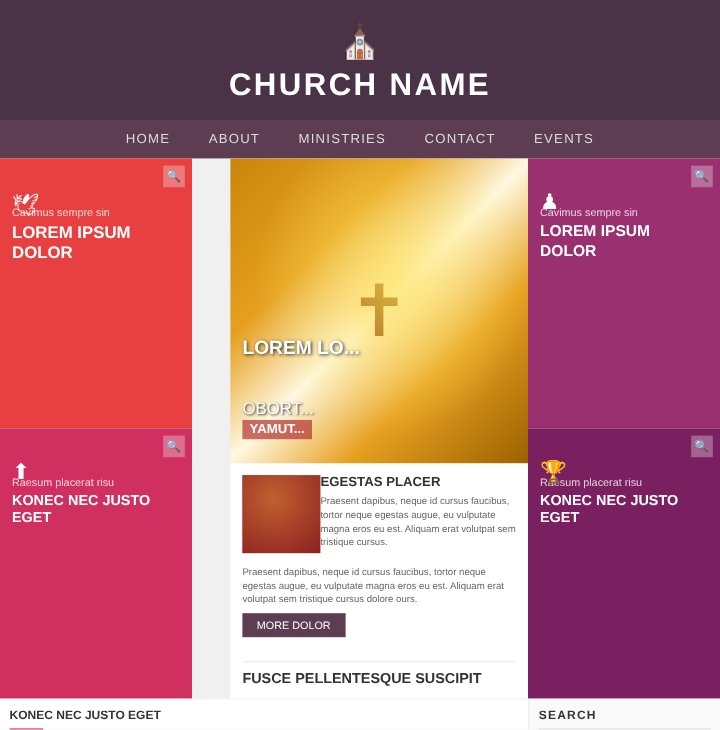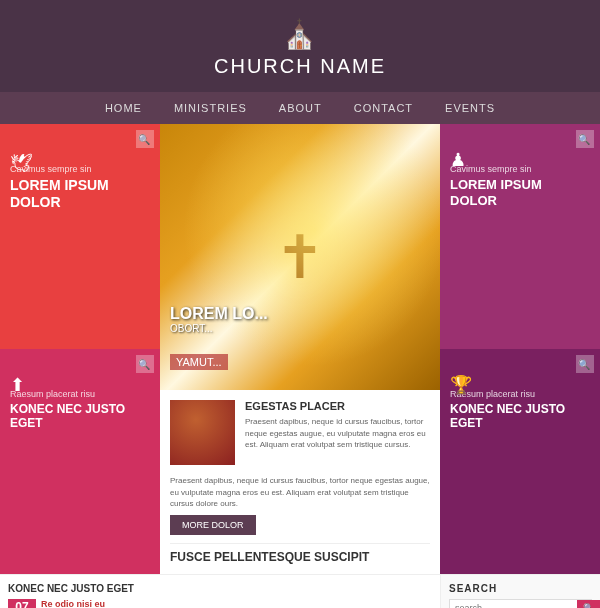--- a/index.html
+++ b/index.html
@@ -1,21 +1,21 @@
 <!DOCTYPE html>
 <html><head>
   <meta charset="utf-8">
   <style>
     * { margin: 0; padding: 0; box-sizing: border-box; }
     body { width: 600px; height: 608px; overflow: hidden; font-family: Arial, sans-serif; background: #f0f0f0; }
 
     
     .header { background: #4a3347; text-align: center; padding: 18px 10px 14px; }
     .header-icon { color: white; font-size: 28px; margin-bottom: 4px; }
-    .header-title { color: white; font-size: 20px; font-weight: normal; letter-spacing: 2px; }
+    .header-title { color: white; font-size: 26px; font-weight: bold; letter-spacing: 2px; }
 
     
     .nav { background: #5c3d52; display: flex; justify-content: center; gap: 0; }
     .nav-item { color: #ddd; font-size: 11px; padding: 10px 16px; cursor: pointer; letter-spacing: 1px; text-align: center; }
 
     
     .main { display: flex; height: 450px; }
 
     
     .left-col { width: 160px; flex-shrink: 0; display: flex; flex-direction: column; }
@@ -24,38 +24,38 @@
     .left-top .cavimus { color: rgba(255,255,255,0.8); font-size: 9px; margin-bottom: 3px; margin-top: 30px; }
     .left-top .lorem { color: white; font-size: 14px; font-weight: bold; line-height: 1.2; }
     .left-top .dove-icon { position: absolute; top: 28px; left: 10px; color: white; font-size: 18px; }
     .left-bottom { background: #d03060; padding: 10px; position: relative; flex: 1; }
     .left-bottom .search-icon-btn { position: absolute; top: 6px; right: 6px; background: rgba(255,255,255,0.3); border: none; color: white; width: 18px; height: 18px; font-size: 10px; cursor: pointer; display: flex; align-items: center; justify-content: center; }
     .left-bottom .raesum { color: rgba(255,255,255,0.8); font-size: 9px; margin-bottom: 3px; margin-top: 30px; }
     .left-bottom .konec { color: white; font-size: 12px; font-weight: bold; line-height: 1.2; }
     .left-bottom .arrow-icon { position: absolute; top: 25px; left: 10px; color: white; font-size: 18px; }
 
     
-    .center-col { flex: 1; display: flex; flex-direction: column; overflow: hidden; }
+    .center-col { flex: 1; display: flex; flex-direction: column; overflow: hidden; padding-left: 32px; }
     .hero-image { flex: 1; background: linear-gradient(135deg, #c8860a 0%, #e6a020 30%, #fff8e0 50%, #e6a020 70%, #9b6200 100%); position: relative; display: flex; align-items: center; justify-content: center; overflow: hidden; }
     .hero-cross { font-size: 60px; color: #8b4000; text-shadow: 0 0 30px rgba(255,200,50,0.8); }
     .hero-rays { position: absolute; top: 0; left: 0; right: 0; bottom: 0; background: radial-gradient(ellipse at 55% 40%, rgba(255,230,100,0.7) 0%, transparent 60%); }
     .hero-text { position: absolute; bottom: 20px; left: 10px; color: white; }
     .hero-text .lorem-h { font-size: 16px; font-weight: bold; text-shadow: 1px 1px 3px rgba(0,0,0,0.8); }
-    .hero-text .sub { font-size: 10px; text-shadow: 1px 1px 2px rgba(0,0,0,0.8); }
-    .hero-text .yamut { font-size: 11px; background: rgba(180,50,50,0.7); padding: 2px 6px; margin-top: 20px; display: inline-block; }
+    .hero-text .sub { font-size: 14px; text-shadow: 1px 1px 2px rgba(0,0,0,0.8); margin-top: 32px; }
+    .hero-text .yamut { font-size: 11px; background: rgba(180,50,50,0.7); padding: 2px 6px; margin-top: 2px; display: inline-block; font-weight: bold; }
 
     
     .center-content { background: white; padding: 10px; overflow: hidden; }
-    .egestas-row { display: flex; gap: 10px; margin-bottom: 10px; }
+    .egestas-row { display: flex; gap: 0; margin-bottom: 10px; }
     .egestas-img { width: 65px; height: 65px; background: linear-gradient(135deg, #8b2020, #c04040, #e05050); flex-shrink: 0; display: flex; align-items: center; justify-content: center; overflow: hidden; }
     .egestas-img-inner { width: 100%; height: 100%; background: radial-gradient(circle at 40% 30%, #c06030, #8b2020); position: relative; }
     .egestas-text h3 { font-size: 11px; font-weight: bold; color: #333; margin-bottom: 4px; }
     .egestas-text p { font-size: 8px; color: #666; line-height: 1.4; }
     .more-info-btn { background: #5c3d52; color: white; border: none; padding: 5px 12px; font-size: 9px; cursor: pointer; margin-top: 6px; }
-    .fusce-title { font-size: 12px; font-weight: bold; color: #333; margin-top: 8px; border-top: 1px solid #eee; padding-top: 6px; }
+    .fusce-title { font-size: 12px; font-weight: bold; color: #333; margin-top: 20px; border-top: 1px solid #eee; padding-top: 6px; }
 
     
     .right-col { width: 160px; flex-shrink: 0; display: flex; flex-direction: column; }
     .right-top { background: #9b3070; padding: 10px; position: relative; flex: 1; }
     .right-top .search-icon-btn { position: absolute; top: 6px; right: 6px; background: rgba(255,255,255,0.3); border: none; color: white; width: 18px; height: 18px; font-size: 10px; cursor: pointer; display: flex; align-items: center; justify-content: center; }
     .right-top .cavimus { color: rgba(255,255,255,0.8); font-size: 9px; margin-bottom: 3px; margin-top: 30px; }
     .right-top .lorem { color: white; font-size: 13px; font-weight: bold; line-height: 1.2; }
     .right-top .bishop-icon { position: absolute; top: 25px; left: 10px; color: white; font-size: 18px; }
     .right-bottom { background: #7a2060; padding: 10px; position: relative; flex: 1; }
     .right-bottom .search-icon-btn { position: absolute; top: 6px; right: 6px; background: rgba(255,255,255,0.3); border: none; color: white; width: 18px; height: 18px; font-size: 10px; cursor: pointer; display: flex; align-items: center; justify-content: center; }
@@ -84,22 +84,22 @@
 </head>
 <body>
 
 <div class="header">
   <div class="header-icon">⛪</div>
   <div class="header-title">CHURCH NAME</div>
 </div>
 
 <nav class="nav">
   <div class="nav-item">HOME</div>
+  <div class="nav-item">ABOUT</div>
   <div class="nav-item">MINISTRIES</div>
-  <div class="nav-item">ABOUT</div>
   <div class="nav-item">CONTACT</div>
   <div class="nav-item">EVENTS</div>
 </nav>
 
 <div class="main">
 
   <div class="left-col">
     <div class="left-top">
       <button class="search-icon-btn">🔍</button>
       <div class="dove-icon">🕊</div>

